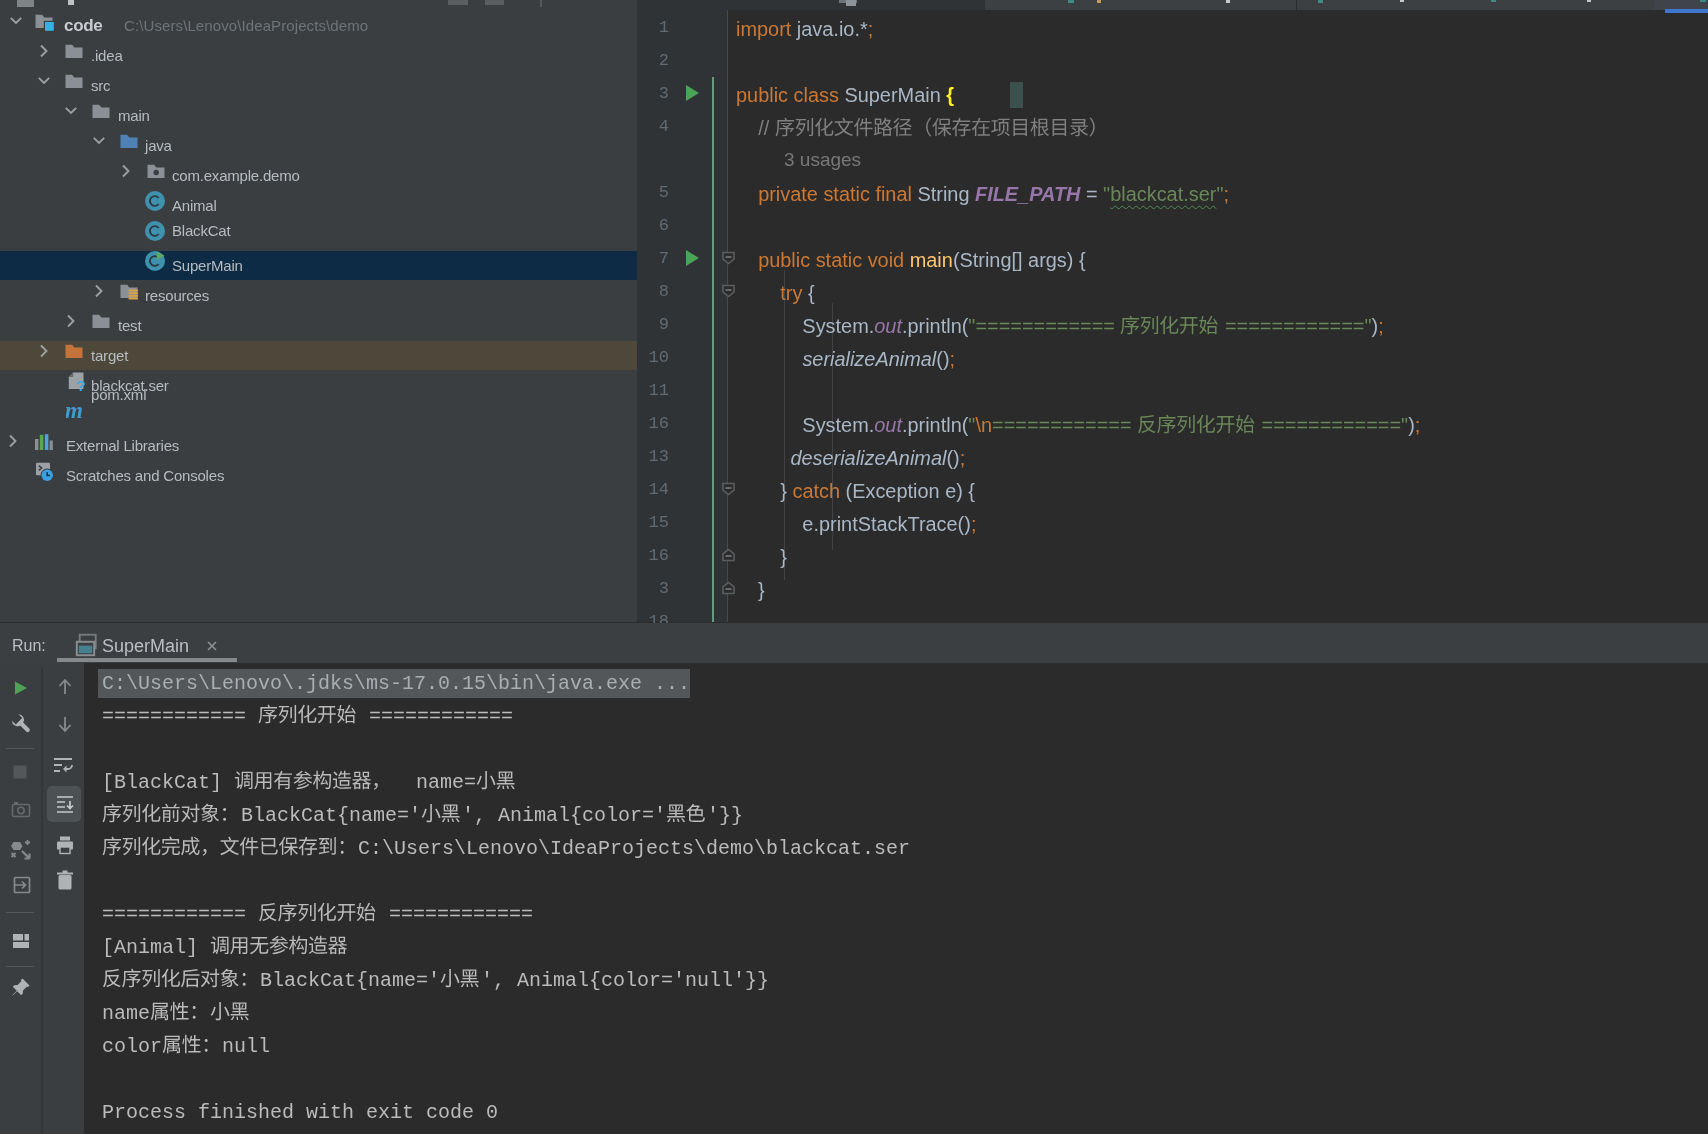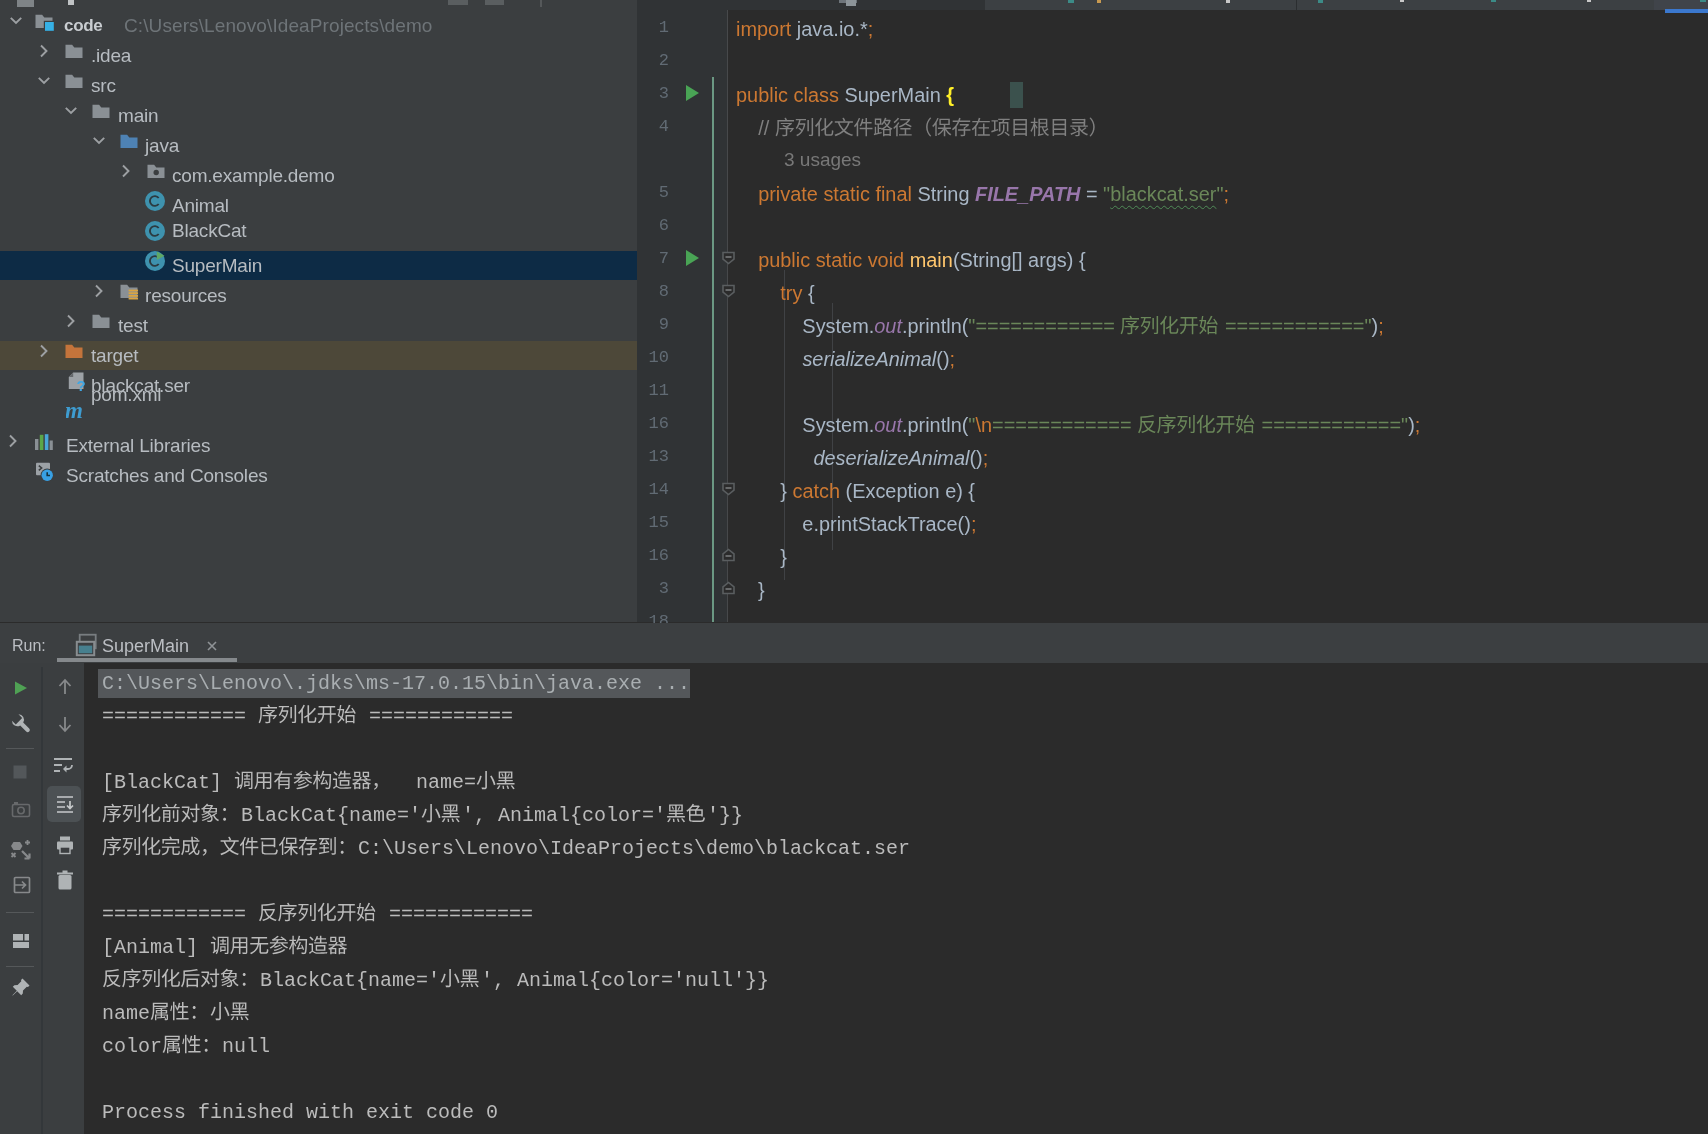--- a/index.html
+++ b/index.html
@@ -1,19 +1,19 @@
 <!DOCTYPE html>
 <html><head><meta charset="utf-8"><style>
 *{margin:0;padding:0;box-sizing:border-box}
 html,body{width:1708px;height:1134px;background:#2B2B2B;overflow:hidden;font-family:"Liberation Sans",sans-serif}
 .abs{position:absolute}
 #tree{position:absolute;left:0;top:0;width:637px;height:622px;background:#3B3E40}
 #edit{position:absolute;left:637px;top:0;width:1071px;height:622px;background:#2B2B2B}
 #cons{position:absolute;left:0;top:623px;width:1708px;height:511px;background:#2B2B2B}
-.rt{position:absolute;font-size:19px;color:#B7BCC1;line-height:30px;white-space:pre;letter-spacing:-0.2px}
+.rt{position:absolute;font-size:15px;color:#B7BCC1;line-height:30px;white-space:pre;letter-spacing:-0.2px}
 .chev{position:absolute;width:20px;height:20px;top:5px}
 .ico{position:absolute;width:20px;height:20px;top:5px}
 .el{position:absolute;left:736px;height:33px;line-height:33px;padding-top:1.5px;white-space:pre;font-family:Liberation Sans, sans-serif;font-size:19.92px;letter-spacing:0;color:#A9B7C6}
 .ln{position:absolute;height:33px;line-height:33px;font-family:"Liberation Mono",monospace;font-size:17px;color:#616B74;width:32px;text-align:right;left:0}
 .cl{position:absolute;left:102px;height:33px;line-height:33px;padding-top:1px;white-space:pre;font-family:"Liberation Mono",monospace;font-size:20px;color:#BBBBBB}
 .kw{color:#CC7832}.mt{color:#FFC66D}.fd{color:#9876AA;font-style:italic}
 .st{color:#6A8759}.cm{color:#808080}.it{font-style:italic}
 </style></head><body>
 
 <svg width="0" height="0" style="position:absolute">
@@ -267,21 +267,21 @@
         </svg> ============"</span>)<span class="kw">;</span></div>
 <div class="el" style="top:341px;left:99px">            <span class="it">serializeAnimal</span>()<span class="kw">;</span></div>
 <div class="el" style="top:407px;left:99px">            System.<span class="fd">out</span>.println(<span class="st">"<span class="kw">\n</span>============ <svg style="vertical-align:-5.4px" width="119" height="24" viewBox="0 -1 119 24" fill="#6A8759">
           <use href="#g16"></use>
           <use href="#g0" x="19.6"></use>
           <use href="#g1" x="39.2"></use>
           <use href="#g2" x="58.8"></use>
           <use href="#g14" x="78.4"></use>
           <use href="#g15" x="98.0"></use>
         </svg> ============"</span>)<span class="kw">;</span></div>
-<div class="el" style="top:440px;left:110px">            <span class="it">deserializeAnimal</span>()<span class="kw">;</span></div>
+<div class="el" style="top:440px;left:87px">            <span class="it">deserializeAnimal</span>()<span class="kw">;</span></div>
 <div class="el" style="top:473px;left:99px">        } <span class="kw">catch</span> (Exception e) {</div>
 <div class="el" style="top:506px;left:99px">            e.printStackTrace()<span class="kw">;</span></div>
 <div class="el" style="top:539px;left:99px">        }</div>
 <div class="el" style="top:572px;left:99px">    }</div>
 </div>
 <div class="abs" style="left:0;top:0;width:1708px;height:10px;background:#3B3E40;overflow:hidden">
 <div class="abs" style="left:637px;top:0;width:1071px;height:10px;background:#303335"></div>
 <div class="abs" style="left:985px;top:0;width:669px;height:10px;background:#3C4043"></div>
 <div class="abs" style="left:1296px;top:0;width:1px;height:10px;background:#2B2E30"></div>
 <div class="abs" style="left:1654px;top:0;width:54px;height:10px;background:#40444A"></div>

